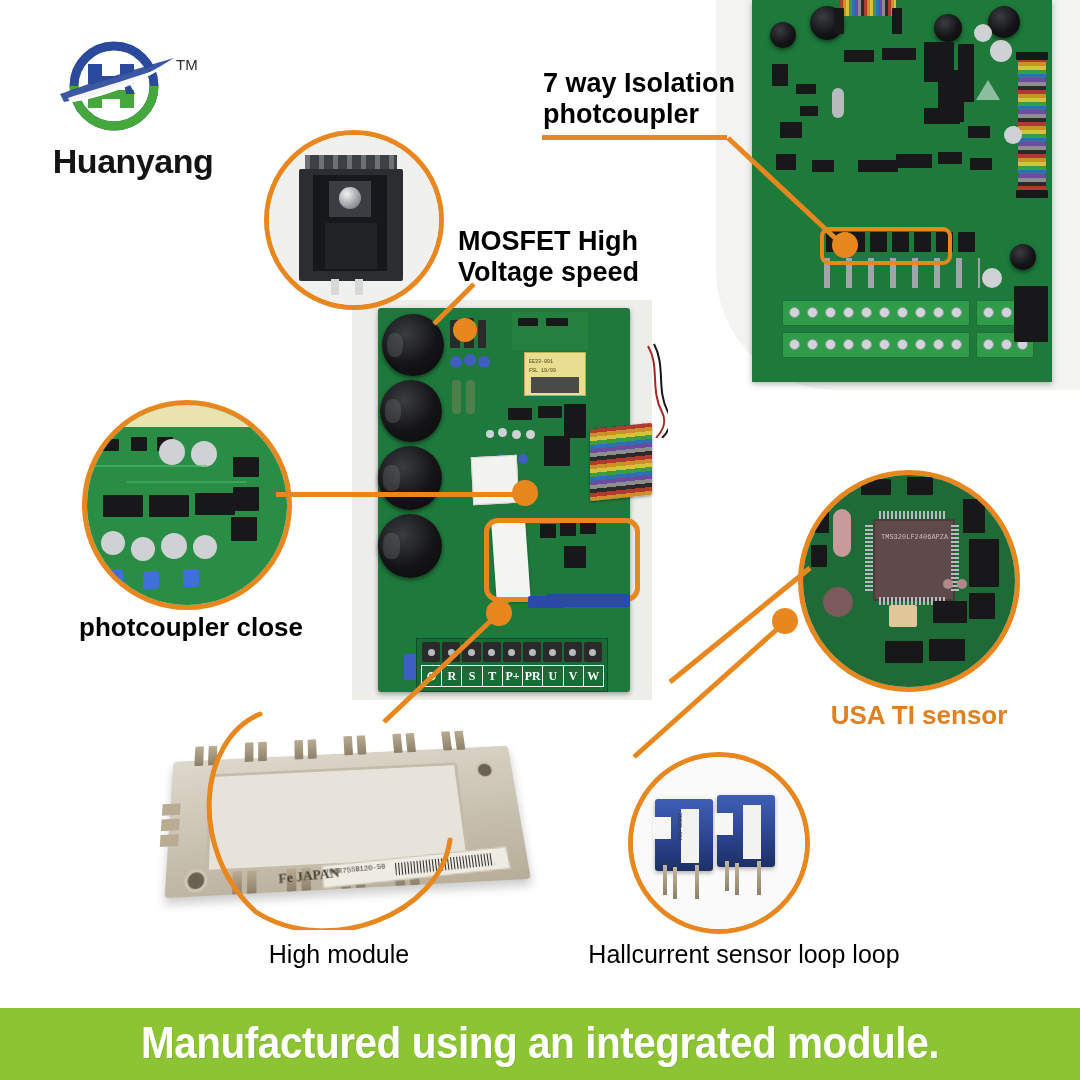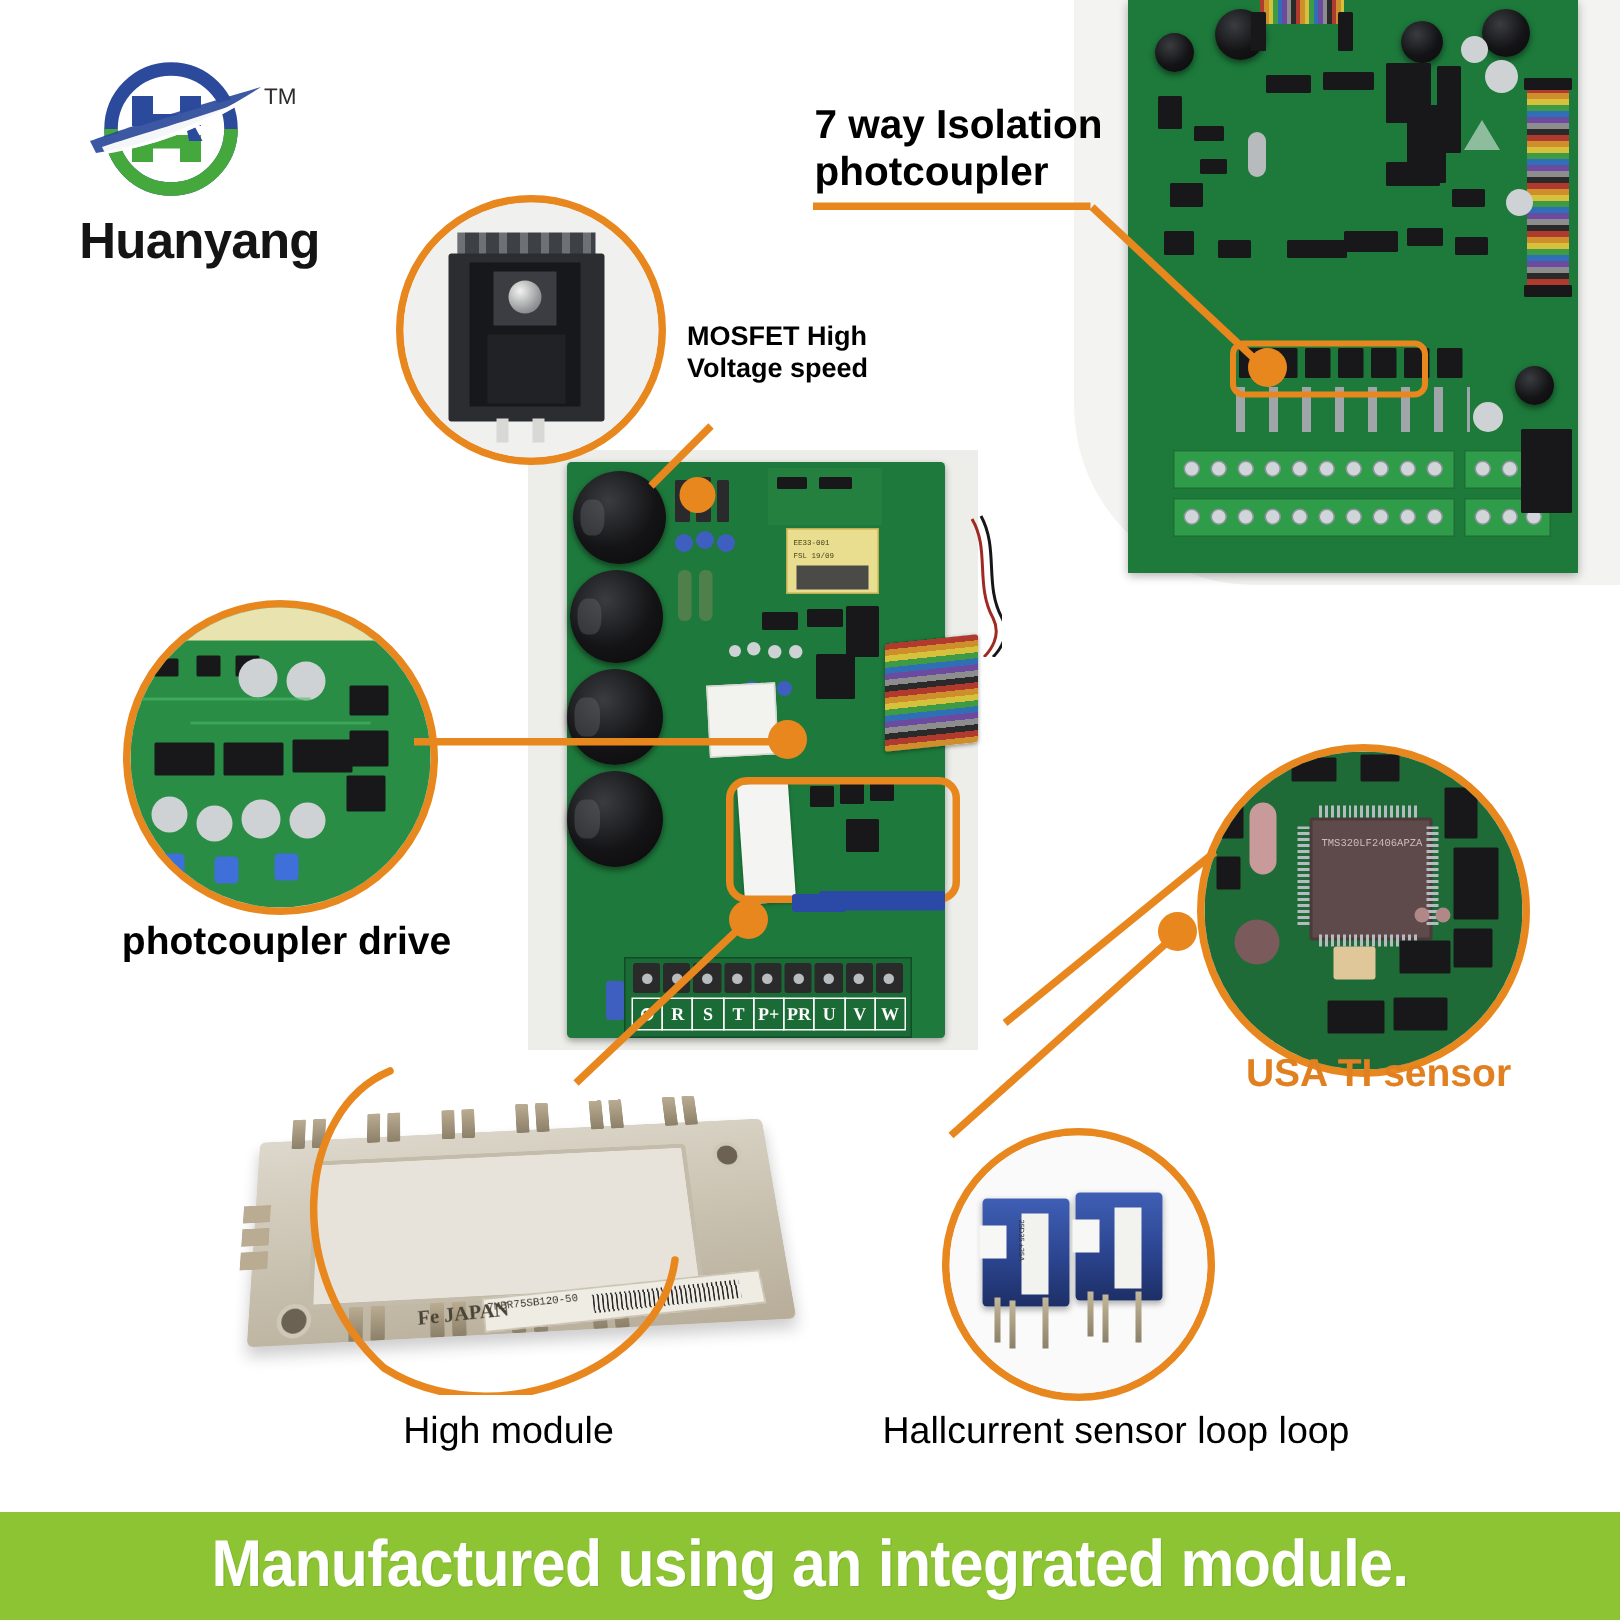--- a/index.html
+++ b/index.html
@@ -9,21 +9,21 @@
   
   #logo-block{position:absolute;left:28px;top:34px;width:210px;height:160px;}
   #logo-mark{position:absolute;left:30px;top:0;width:120px;height:110px;}
   #logo-word{position:absolute;left:0;top:108px;width:210px;text-align:center;
     font-size:34px;font-weight:bold;color:#141414;letter-spacing:-0.5px;}
   #tm{position:absolute;left:148px;top:22px;font-size:15px;color:#2b2b2b;font-weight:normal;}
 
   
   .callout{position:absolute;color:#000000;font-weight:bold;line-height:1.16;}
   #lbl-iso{left:543px;top:68px;width:230px;font-size:27px;}
-  #lbl-mosfet{left:458px;top:214px;width:230px;font-size:18px;}
+  #lbl-mosfet{left:458px;top:226px;width:230px;font-size:27px;}
   #lbl-sharp{left:56px;top:612px;width:270px;font-size:26px;text-align:center;}
   #lbl-dsp{left:760px;top:700px;width:318px;font-size:26px;color:#E08020;text-align:center;
     line-height:1.18;}
   #lbl-power{left:236px;top:940px;width:206px;font-size:25px;text-align:center;font-weight:normal;}
   #lbl-hall{left:585px;top:940px;width:318px;font-size:25px;text-align:center;font-weight:normal;}
 
   
   .oline{position:absolute;background:#E8871E;}
   .dot{position:absolute;border-radius:50%;background:#E8871E;}
 
@@ -387,21 +387,21 @@
     <div class="silver" style="left:44px;top:132px;width:24px;height:24px;"></div>
     <div class="silver" style="left:74px;top:128px;width:26px;height:26px;"></div>
     <div class="silver" style="left:106px;top:130px;width:24px;height:24px;"></div>
     <div style="position:absolute;left:20px;top:164px;width:16px;height:18px;background:#3f6fd8;border-radius:3px;"></div>
     <div style="position:absolute;left:56px;top:166px;width:16px;height:18px;background:#3f6fd8;border-radius:3px;"></div>
     <div style="position:absolute;left:96px;top:164px;width:16px;height:18px;background:#3f6fd8;border-radius:3px;"></div>
     <div style="position:absolute;left:0;top:60px;width:120px;height:2px;background:#4dbd6b;opacity:.6;"></div>
     <div style="position:absolute;left:40px;top:76px;width:120px;height:2px;background:#4dbd6b;opacity:.5;"></div>
   </div>
 
-  <div class="circ" id="inset-dsp" style="left:798px;top:496px;width:212px;height:212px;">
+  <div class="circ" id="inset-dsp" style="left:798px;top:470px;width:212px;height:212px;">
     <div style="position:absolute;left:0;top:0;width:100%;height:100%;background:#1f6b38;"></div>
     <div style="position:absolute;left:70px;top:44px;width:78px;height:78px;background:#5e4a4a;border:2px solid #4a3a3a;border-radius:2px;">
       <div style="position:absolute;left:6px;top:12px;font-size:7px;color:#cdbcbc;font-family:'Liberation Mono',monospace;line-height:1.3;">TMS320LF2406APZA</div>
     </div>
     <div style="position:absolute;left:62px;top:50px;width:8px;height:66px;background:repeating-linear-gradient(180deg,#b5bbbe 0 2px,transparent 2px 4px);"></div>
     <div style="position:absolute;left:148px;top:50px;width:8px;height:66px;background:repeating-linear-gradient(180deg,#b5bbbe 0 2px,transparent 2px 4px);"></div>
     <div style="position:absolute;left:76px;top:36px;width:66px;height:8px;background:repeating-linear-gradient(90deg,#b5bbbe 0 2px,transparent 2px 4px);"></div>
     <div style="position:absolute;left:76px;top:122px;width:66px;height:8px;background:repeating-linear-gradient(90deg,#b5bbbe 0 2px,transparent 2px 4px);"></div>
     <div style="position:absolute;left:30px;top:34px;width:18px;height:48px;background:#c89a9a;border-radius:9px;"></div>
     <div class="chip" style="left:10px;top:36px;width:16px;height:22px;"></div>
@@ -474,21 +474,21 @@
 
   <div class="callout" id="lbl-iso">
     <div>7 way Isolation</div>
     <div>photcoupler</div>
   </div>
   <div class="callout" id="lbl-mosfet">
     <div>MOSFET High</div>
     <div>Voltage speed</div>
   </div>
   <div class="callout" id="lbl-sharp">
-    <div>photcoupler drive</div>
+    <div>photcoupler close</div>
   </div>
   <div class="callout" id="lbl-dsp">
     <div>USA TI sensor</div>
   </div>
   <div class="callout" id="lbl-power">High module</div>
   <div class="callout" id="lbl-hall">Hallcurrent sensor loop loop</div>
 
   <div id="banner"></div>
   <div id="banner-text">Manufactured using an integrated module.</div>
 

